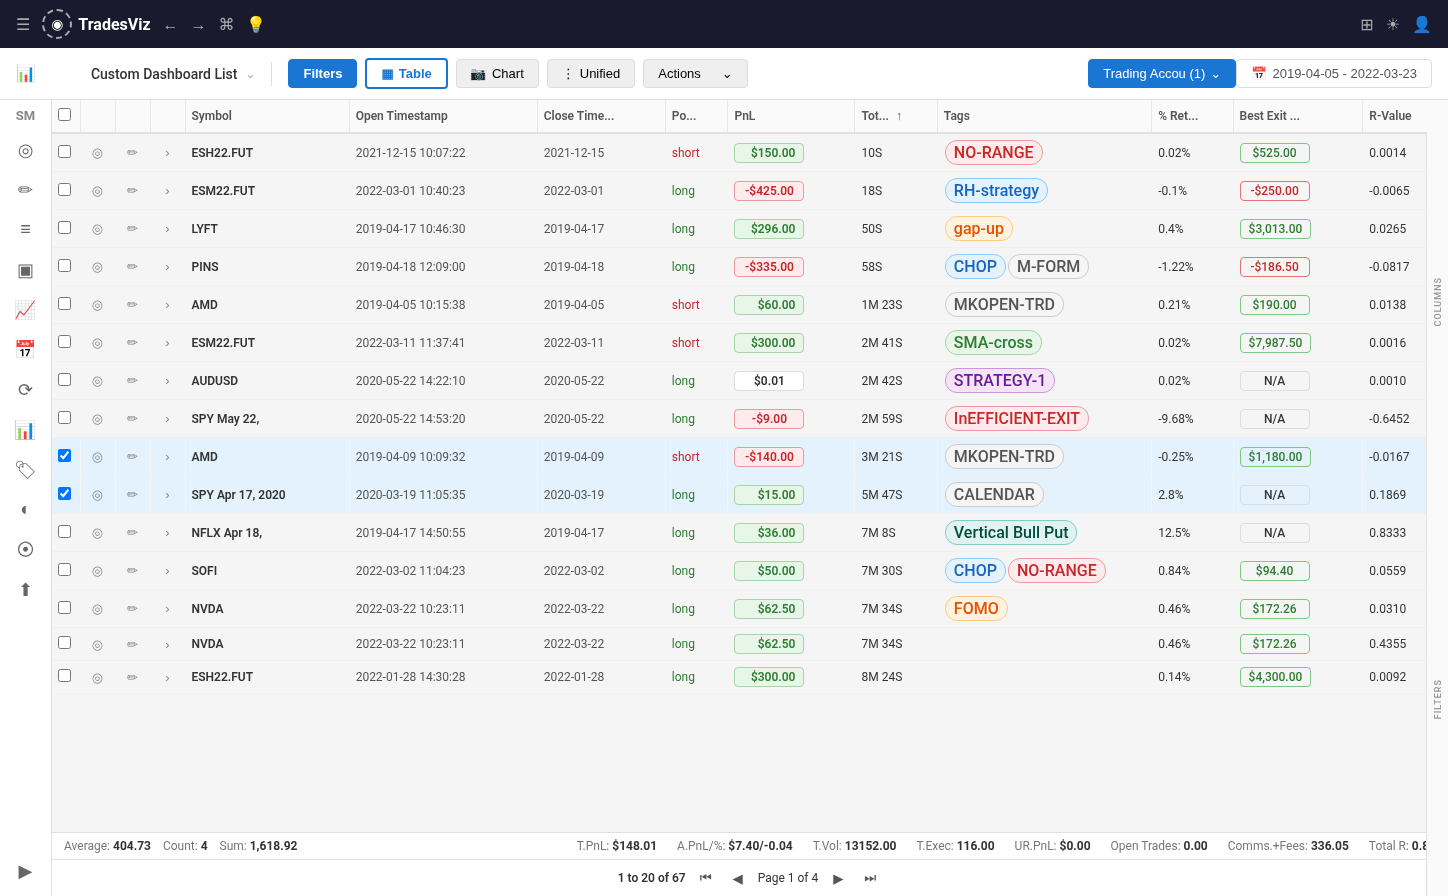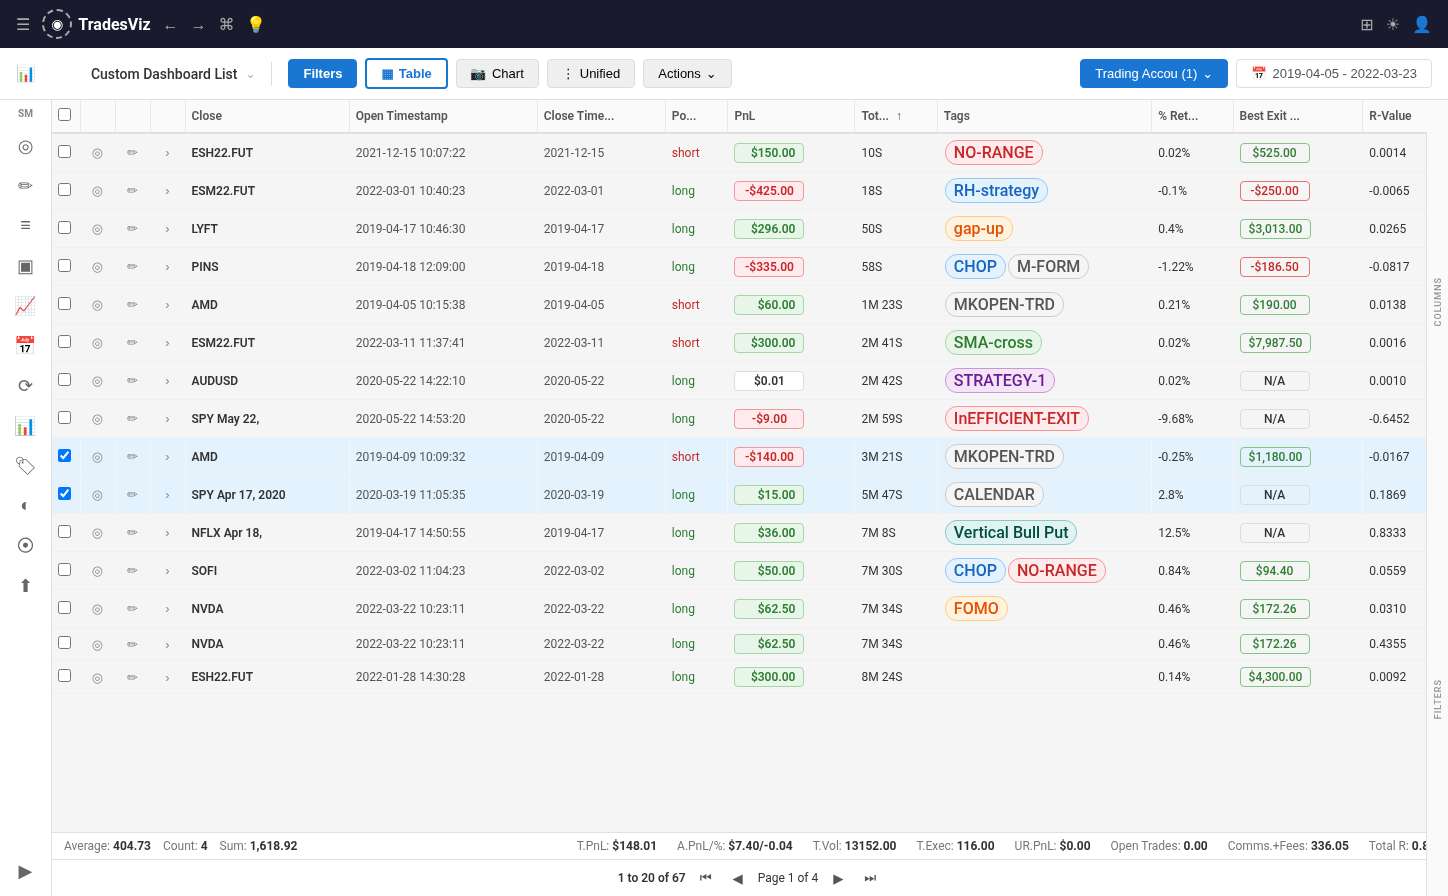--- a/index.html
+++ b/index.html
@@ -16,38 +16,38 @@
     .logo-text { font-size: 16px; font-weight: 700; color: #fff; }
     .nav-icon { color: #aaa; cursor: pointer; font-size: 16px; }
 
     
     .toolbar {
       display: flex; align-items: center; height: 52px;
       background: #fff; border-bottom: 1px solid #e0e0e0;
       padding: 0 16px; gap: 8px;
     }
     .toolbar-left { display: flex; align-items: center; gap: 8px; flex: 1; }
-    .toolbar-right { display: flex; align-items: center; gap: 8px; }
+    .toolbar-right { display: flex; align-items: center; gap: 0; }
     .btn { padding: 6px 14px; border-radius: 4px; border: 1px solid #ddd; cursor: pointer; font-size: 13px; display: flex; align-items: center; gap: 6px; }
     .btn-primary { background: #1976d2; color: #fff; border-color: #1976d2; font-weight: 600; }
     .btn-outlined { background: #fff; color: #333; border: 2px solid #1976d2; color: #1976d2; font-weight: 600; }
     .btn-account { background: #1976d2; color: #fff; border-color: #1976d2; }
     .btn-date { background: #fff; border: 1px solid #ddd; color: #555; }
     .dashboard-title { font-size: 14px; font-weight: 500; color: #333; display: flex; align-items: center; gap: 6px; margin-left: 47px; }
 
     
     .main-layout { display: flex; height: calc(896px - 100px); }
 
     
     .sidebar {
       width: 52px; background: #fff; border-right: 1px solid #e0e0e0;
       display: flex; flex-direction: column; align-items: center; padding: 8px 0; gap: 4px;
     }
     .sidebar-item { width: 40px; height: 36px; display: flex; align-items: center; justify-content: center; border-radius: 4px; cursor: pointer; color: #666; font-size: 18px; }
-    .sidebar-sm { font-size: 10px; font-weight: 700; color: #888; margin-bottom: 4px; }
+    .sidebar-sm { font-size: 13px; font-weight: 700; color: #888; margin-bottom: 4px; }
 
     
     .table-area { flex: 1; display: flex; flex-direction: column; overflow: hidden; position: relative; }
 
     
     .data-table { width: 100%; border-collapse: collapse; font-size: 12px; }
     .table-wrapper { flex: 1; overflow: auto; }
     .data-table th {
       background: #fafafa; border-bottom: 2px solid #e0e0e0; border-right: 1px solid #e8e8e8;
       padding: 8px 6px; text-align: left; font-weight: 600; color: #555; white-space: nowrap;
@@ -151,21 +151,21 @@
       <span>Table</span>
     </button>
     <button class="btn" style="display:flex;align-items:center;gap:5px;">
       <span>📷</span>
       <span>Chart</span>
     </button>
     <button class="btn" style="display:flex;align-items:center;gap:5px;">
       <span>⋮</span>
       <span>Unified</span>
     </button>
-    <button class="btn" style="display:flex;align-items:center;gap:5px;">
+    <button class="btn" style="display:flex;align-items:center;gap:21px;">
       <span>Actions</span>
       <span>⌄</span>
     </button>
   </div>
   <div class="toolbar-right">
     <button class="btn btn-account" style="display:flex;align-items:center;gap:5px;">
       <span>Trading Accou (1)</span>
       <span>⌄</span>
     </button>
     <button class="btn btn-date" style="display:flex;align-items:center;gap:5px;">
@@ -196,21 +196,21 @@
 
   <div class="table-area">
     <div class="table-wrapper">
       <table class="data-table">
         <thead>
           <tr>
             <th style="width:28px;"><input type="checkbox" style=""></th>
             <th style="width:24px;"></th>
             <th style="width:24px;"></th>
             <th style="width:24px;"></th>
-            <th>Close</th>
+            <th>Symbol</th>
             <th>Open Timestamp</th>
             <th>Close Time...</th>
             <th>Po...</th>
             <th>PnL</th>
             <th>Tot... <span class="sort-arrow">↑</span></th>
             <th>Tags</th>
             <th>% Ret...</th>
             <th>Best Exit ...</th>
             <th>R-Value</th>
           </tr>

